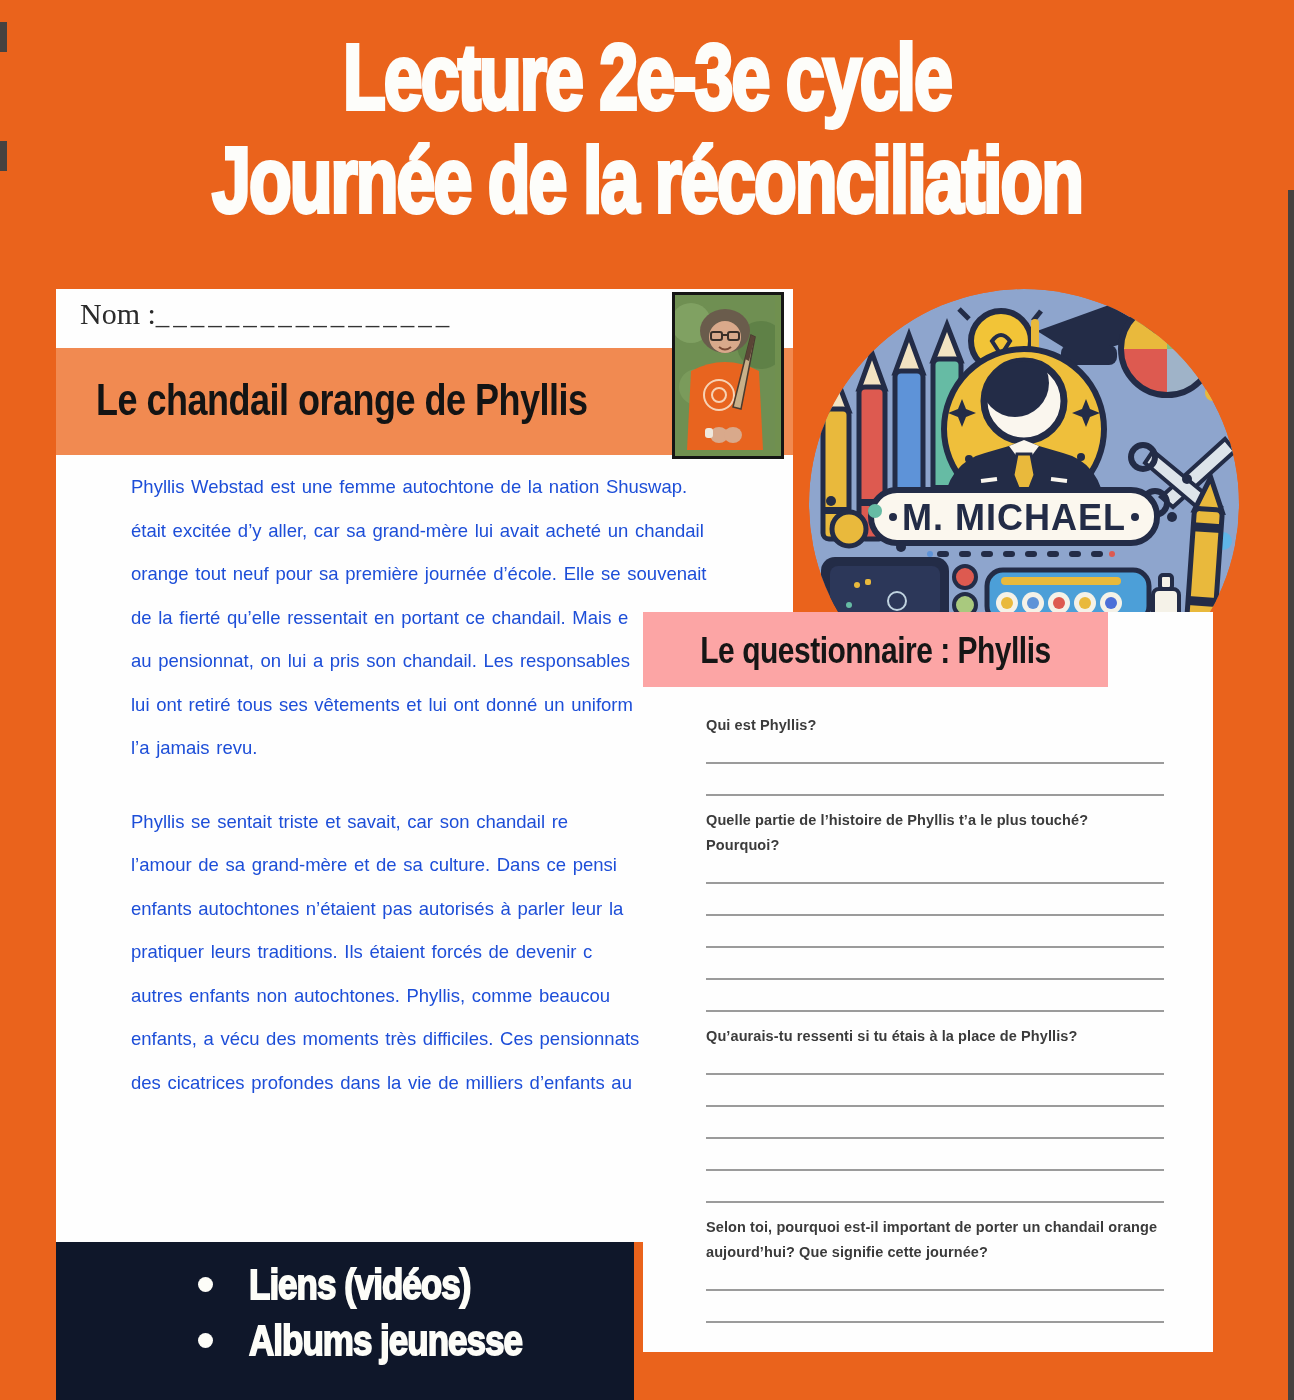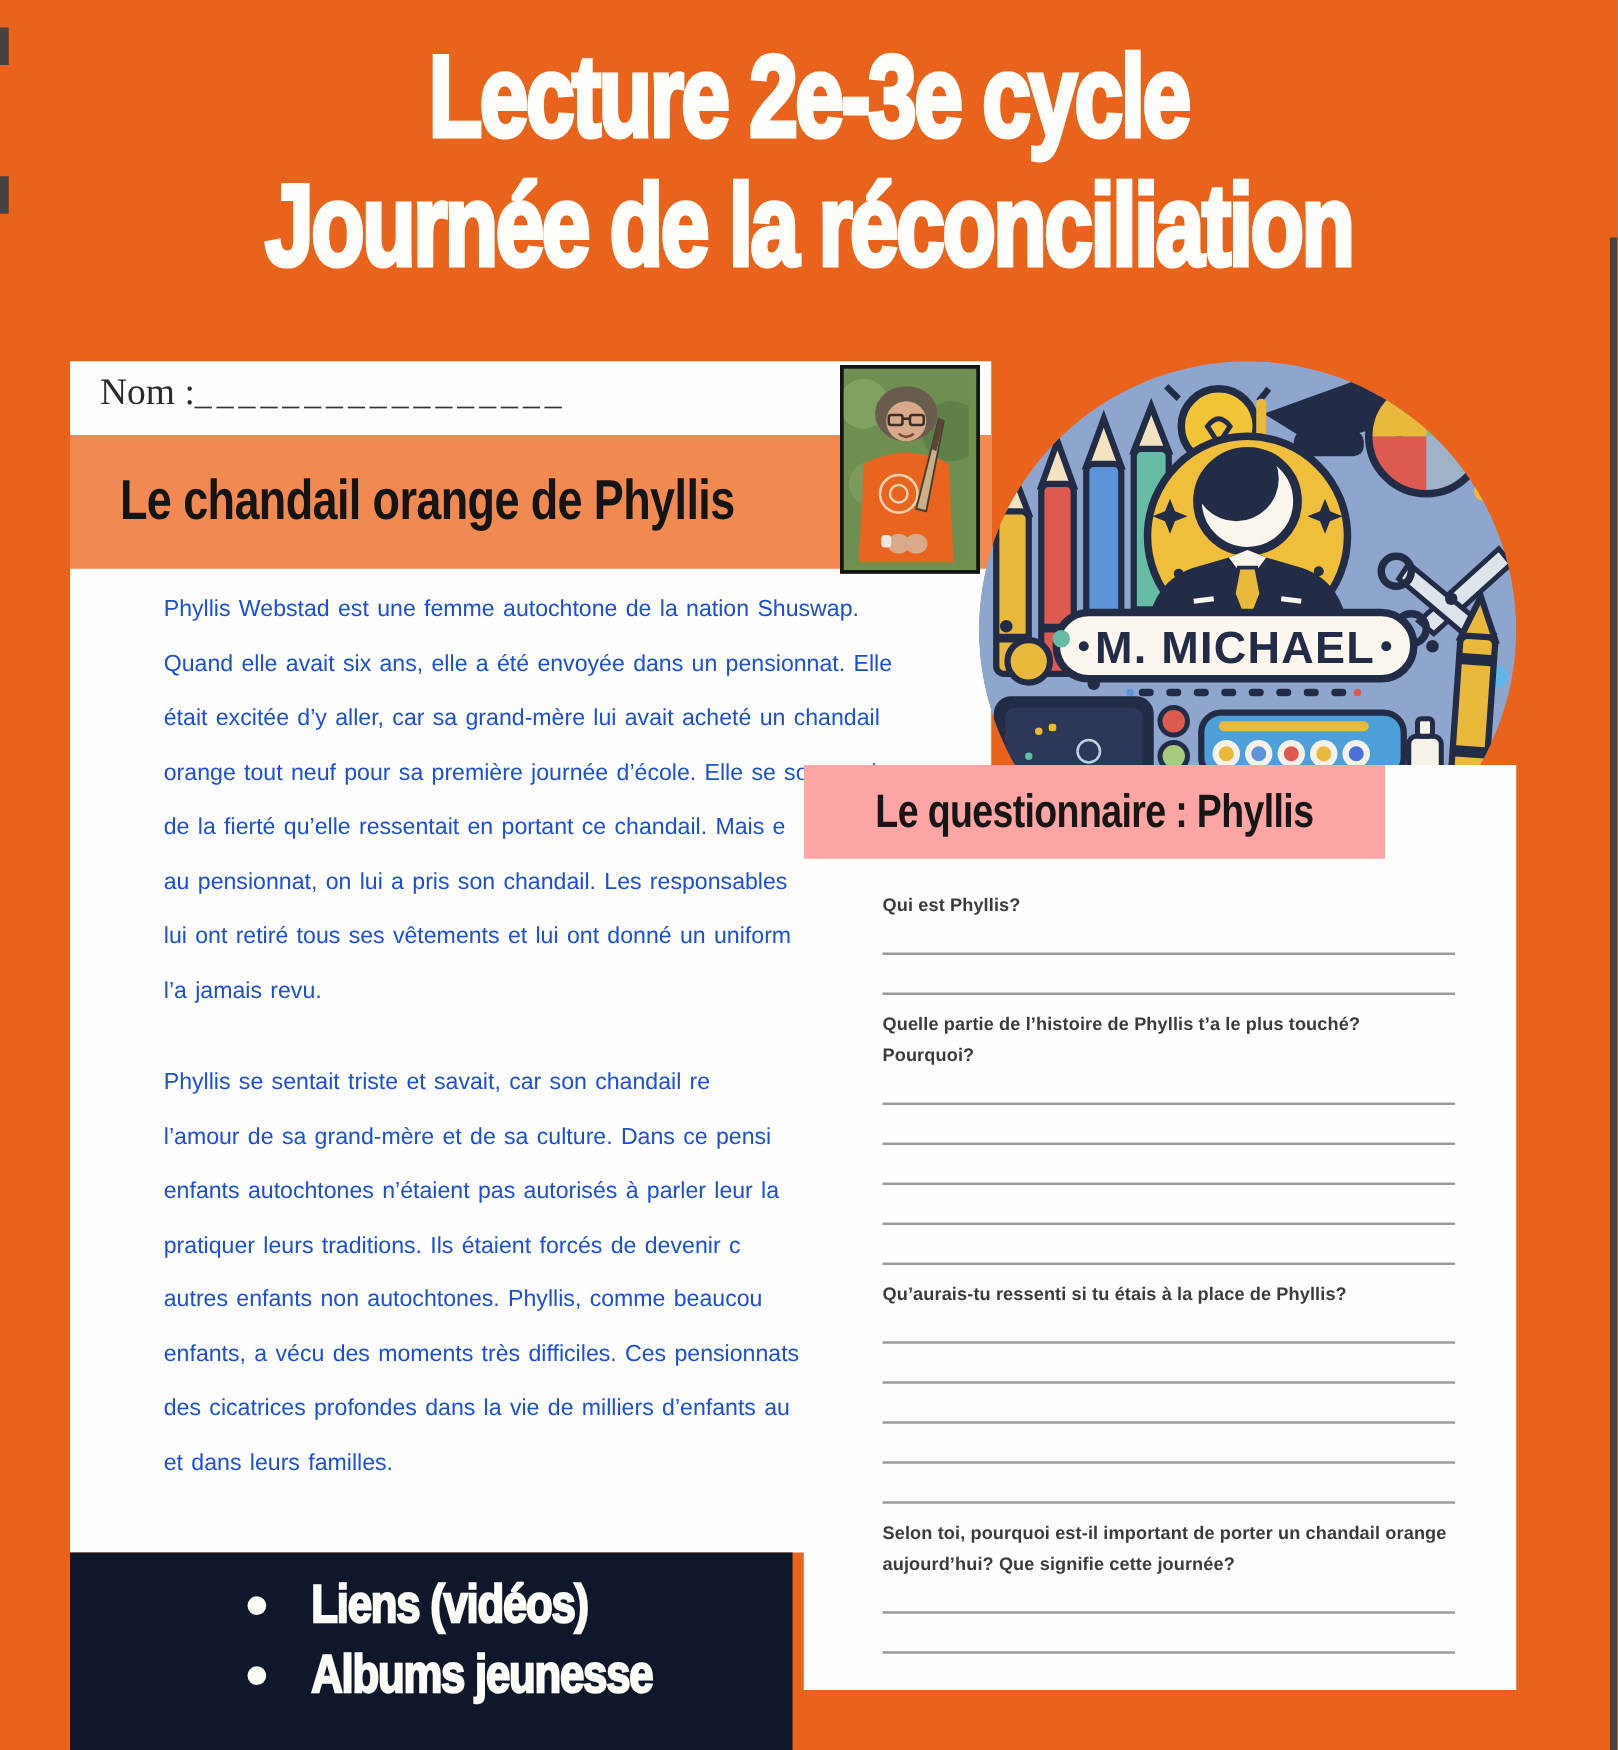--- a/index.html
+++ b/index.html
@@ -23,21 +23,21 @@
                    color:#141414;letter-spacing:-0.5px;white-space:nowrap;
                    transform:scaleY(1.25);transform-origin:left top;}
   #photo{position:absolute;left:616px;top:3px;width:106px;height:161px;border:3px solid #151515;
          z-index:2;background:#70904f;}
   #ws-text{position:absolute;left:75px;top:176px;width:640px;}
   .ws-para{margin:0 0 30px 0;}
   .ws-line{height:43.5px;line-height:43.5px;font-size:18.5px;color:#1d4ed8;
            white-space:nowrap;word-spacing:1.5px;}
 
   
-  #logo{position:absolute;left:783px;top:289px;width:430px;height:430px;z-index:1;}
+  #logo{position:absolute;left:809px;top:289px;width:430px;height:430px;z-index:1;}
 
   
   #questionnaire{position:absolute;left:643px;top:612px;width:570px;height:740px;background:#FEFEFE;
                  z-index:3;overflow:hidden;}
   #q-banner{position:absolute;left:0;top:0;width:465px;height:75px;background:#fca5a5;
             display:flex;align-items:center;justify-content:center;}
   #q-banner-title{font-size:30px;font-weight:bold;color:#161616;letter-spacing:-0.5px;
                   transform:scaleY(1.25);white-space:nowrap;}
   #q-content{position:absolute;left:0;top:75px;width:570px;padding:26px 49px 0 63px;
              box-sizing:border-box;}
@@ -96,37 +96,35 @@
         <path d="M58,112 L76,40 L80,42 L66,114 Z" fill="#c9b089" stroke="#4a3c30" stroke-width="1.5"></path>
         <path d="M76,40 L80,42 L74,66 L70,64 Z" fill="#5a4536"></path>
         <ellipse cx="44" cy="140" rx="9" ry="8" fill="#d9a98b"></ellipse>
         <ellipse cx="58" cy="140" rx="9" ry="8" fill="#d9a98b"></ellipse>
         <rect x="30" y="133" width="8" height="10" rx="3" fill="#efe8dd"></rect>
       </svg>
     </div>
     <div id="ws-text">
         <div class="ws-para">
           <div class="ws-line">Phyllis Webstad est une femme autochtone de la nation Shuswap.</div>
-          <div class="ws-line">Quand elle avait six ans, elle a été envoyée dans un pensionnat. Elle</div>
           <div class="ws-line">était excitée d’y aller, car sa grand-mère lui avait acheté un chandail</div>
           <div class="ws-line">orange tout neuf pour sa première journée d’école. Elle se souvenait</div>
           <div class="ws-line">de la fierté qu’elle ressentait en portant ce chandail. Mais e</div>
           <div class="ws-line">au pensionnat, on lui a pris son chandail. Les responsables</div>
           <div class="ws-line">lui ont retiré tous ses vêtements et lui ont donné un uniform</div>
           <div class="ws-line">l’a jamais revu.</div>
         </div>
         <div class="ws-para">
           <div class="ws-line">Phyllis se sentait triste et savait, car son chandail re</div>
           <div class="ws-line">l’amour de sa grand-mère et de sa culture. Dans ce pensi</div>
           <div class="ws-line">enfants autochtones n’étaient pas autorisés à parler leur la</div>
           <div class="ws-line">pratiquer leurs traditions. Ils étaient forcés de devenir c</div>
           <div class="ws-line">autres enfants non autochtones. Phyllis, comme beaucou</div>
           <div class="ws-line">enfants, a vécu des moments très difficiles. Ces pensionnats</div>
           <div class="ws-line">des cicatrices profondes dans la vie de milliers d’enfants au</div>
-          <div class="ws-line">et dans leurs familles.</div>
         </div>
       </div>
   </div>
 
   <div id="logo">
     <svg width="430" height="430" viewBox="0 0 430 430">
       <defs>
           <clipPath id="logoClip">
             <circle cx="215" cy="215" r="215"></circle>
           </clipPath>

